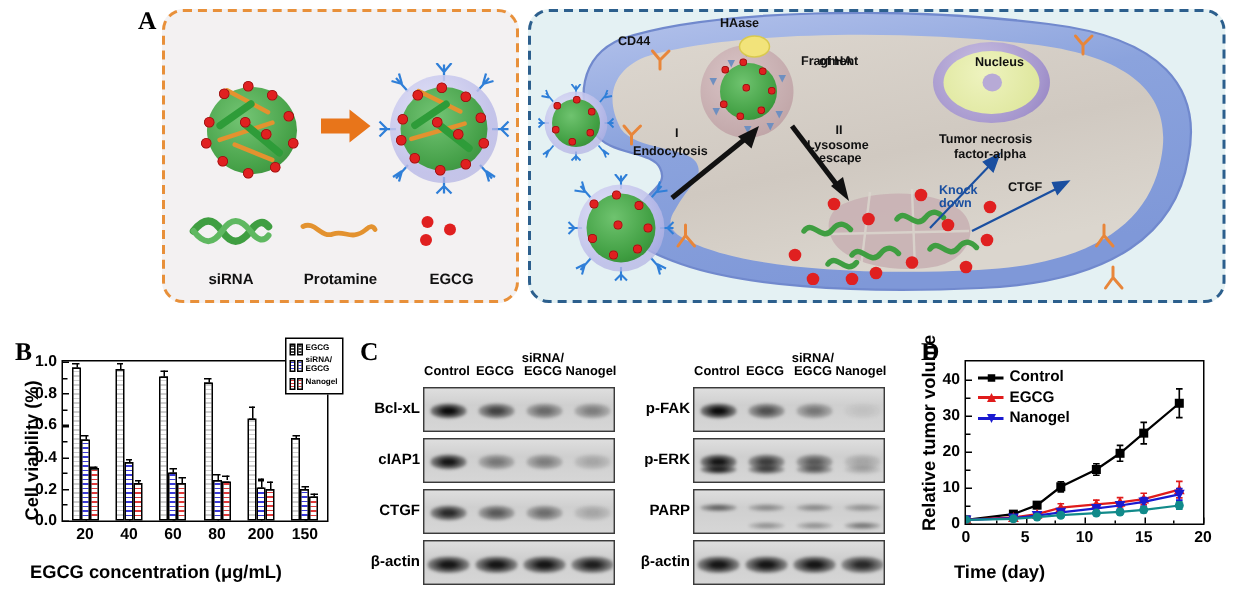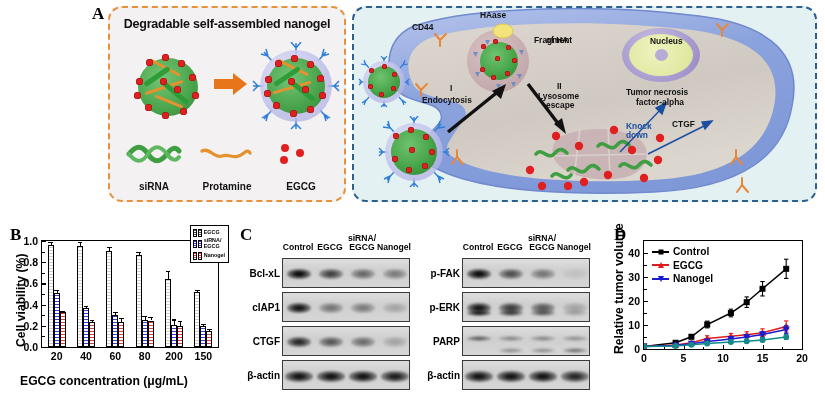--- a/index.html
+++ b/index.html
@@ -174,21 +174,20 @@
 </style>
 </head>
 <body>
 
 <div class="figure">
 
   <div id="panelA">
     <div class="panel-letter" style="left:92px; top:5px;">A</div>
 
     <div class="boxA-left">
-      <div class="boxA-title">Degradable self-assembled nanogel</div>
 
       <div class="nano" style="left:22px; top:42px; width:72px; height:72px;">
         <div class="blob" style="left:6px;top:8px;width:60px;height:58px;background:radial-gradient(circle at 40% 35%,#6fc36f,#3f9e41 65%,#2e7f30);opacity:.96;"></div>
         <div class="strandO" style="left:16px;top:16px;width:34px;height:3px;transform:rotate(28deg);"></div>
         <div class="strandO" style="left:12px;top:36px;width:40px;height:3px;transform:rotate(-18deg);"></div>
         <div class="strandO" style="left:22px;top:50px;width:30px;height:3px;transform:rotate(22deg);"></div>
         <div class="strandG" style="left:10px;top:24px;width:30px;height:5px;transform:rotate(-35deg);"></div>
         <div class="strandG" style="left:26px;top:40px;width:34px;height:5px;transform:rotate(40deg);"></div>
         <div class="dotR" style="left:4px;top:28px;width:7px;height:7px;"></div>
         <div class="dotR" style="left:14px;top:9px;width:7px;height:7px;"></div>
@@ -679,20 +678,21 @@
           <div class="band" style="left: 66.24px; top: 9.5px; width: 27.52px; height: 11px; background: radial-gradient(rgba(10, 10, 10, 0.95) 20%, rgba(40, 40, 40, 0.52) 62%, rgba(120, 120, 120, 0) 100%);"></div>
           <div class="band" style="left: 98.24px; top: 9.5px; width: 27.52px; height: 11px; background: radial-gradient(rgba(10, 10, 10, 0.85) 20%, rgba(40, 40, 40, 0.467) 62%, rgba(120, 120, 120, 0) 100%);"></div>
         </div>
       </div>
   </div>
 
   <div id="panelD">
     <div class="panel-letter" style="left:18px; top:4px;">D</div>
 
     <div class="axisTitleY" style="left:16px; top:132px;">Relative tumor volume</div>
+    <div class="axisTitleX" style="left:40px; top:152px; width:175px;">Time (day)</div>
 
     <div class="plotD" id="plotD">
       <div class="legendD" id="legendD">
           <div class="legDrow">
             <div class="legDline" style="background: rgb(0, 0, 0);">
               <div class="legDmark " style="background: rgb(0, 0, 0);"></div>
             </div>
             <div class="legDtxt">Control</div>
           </div>
           <div class="legDrow">

